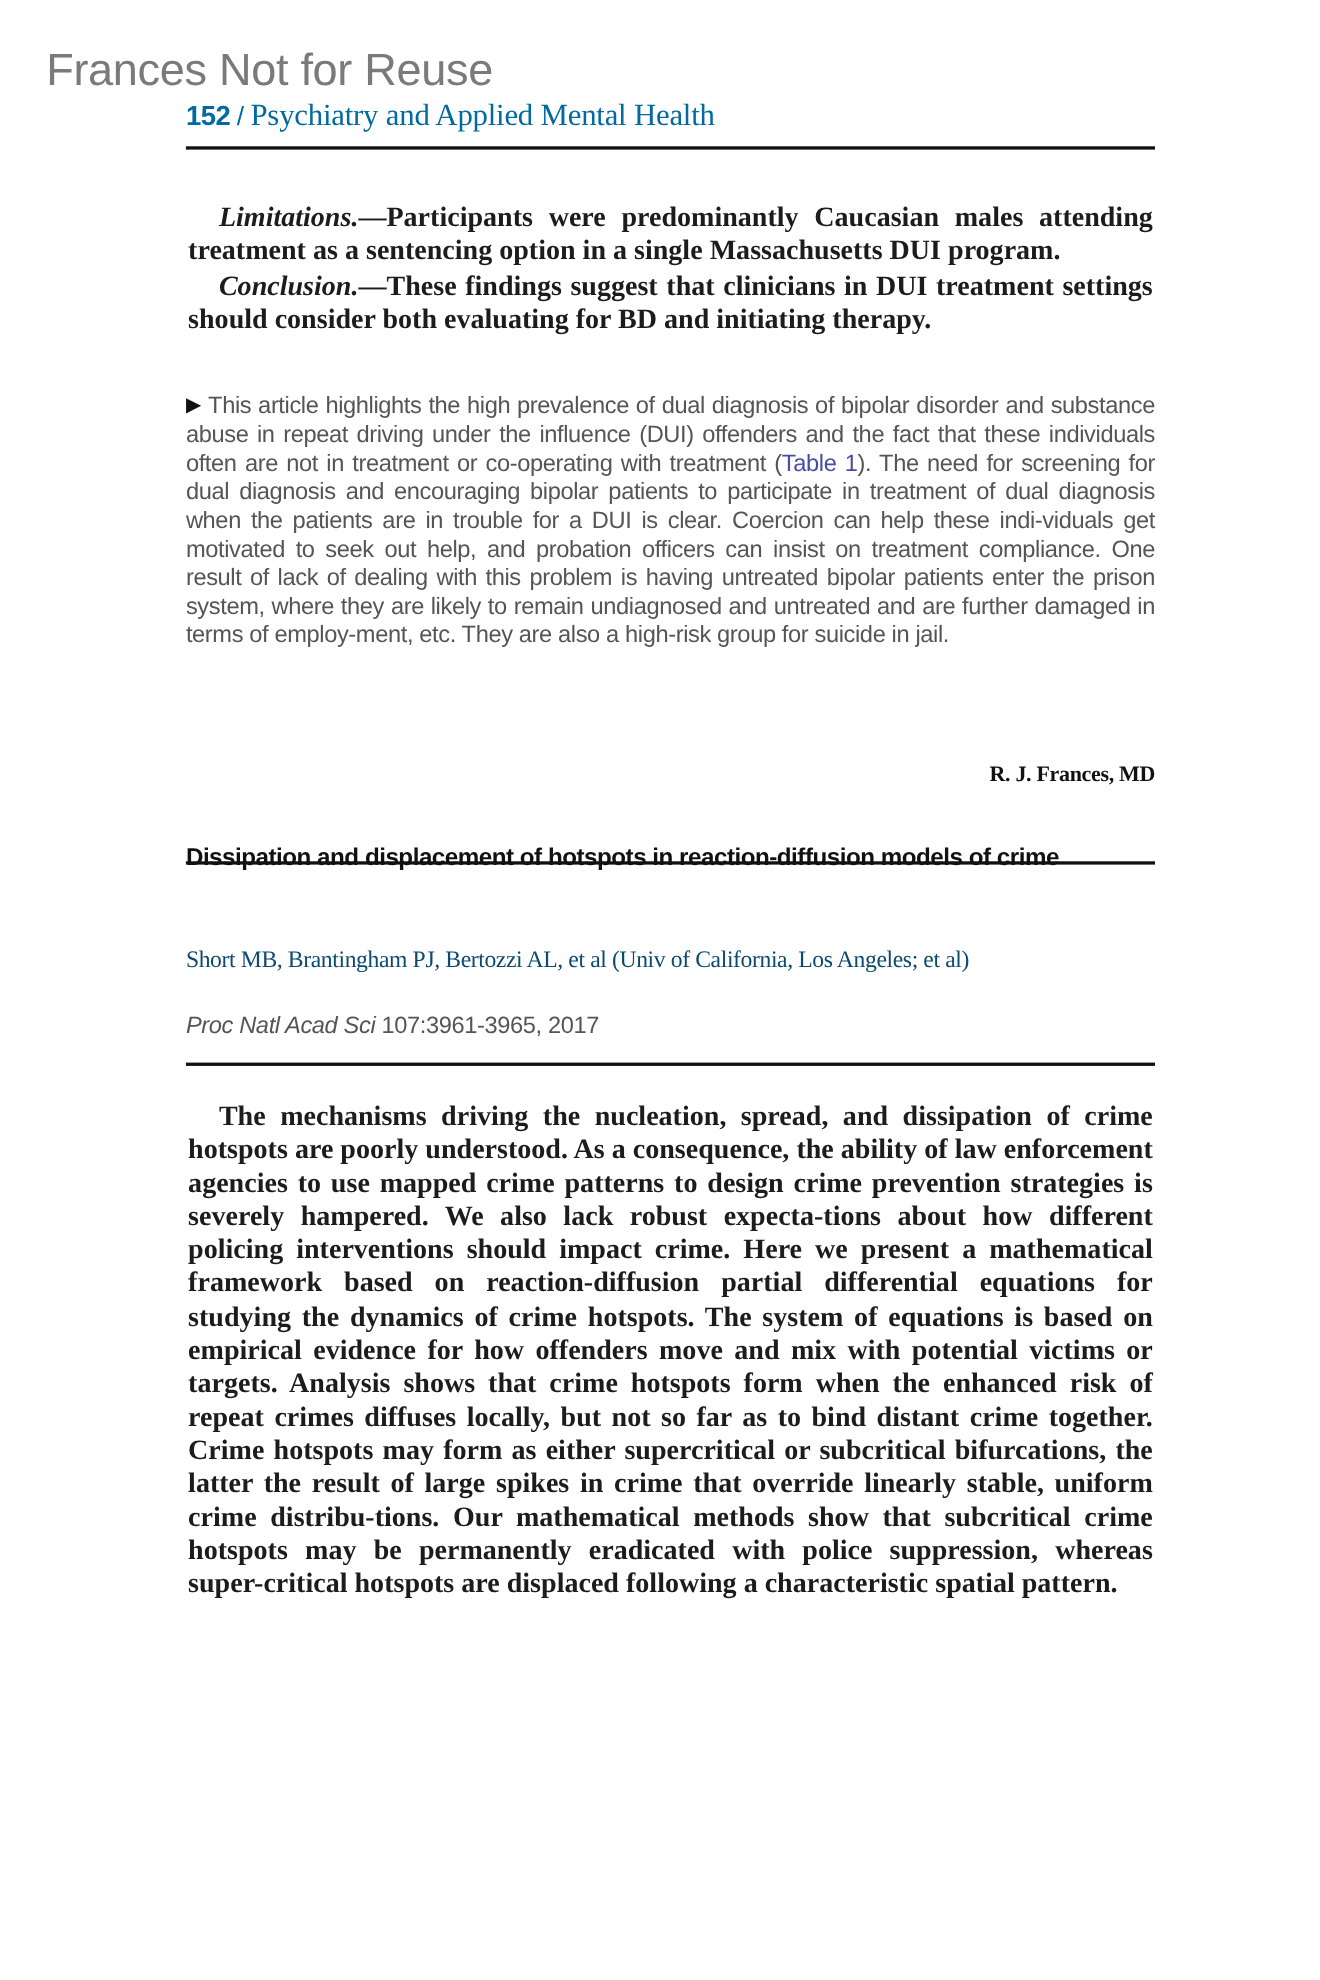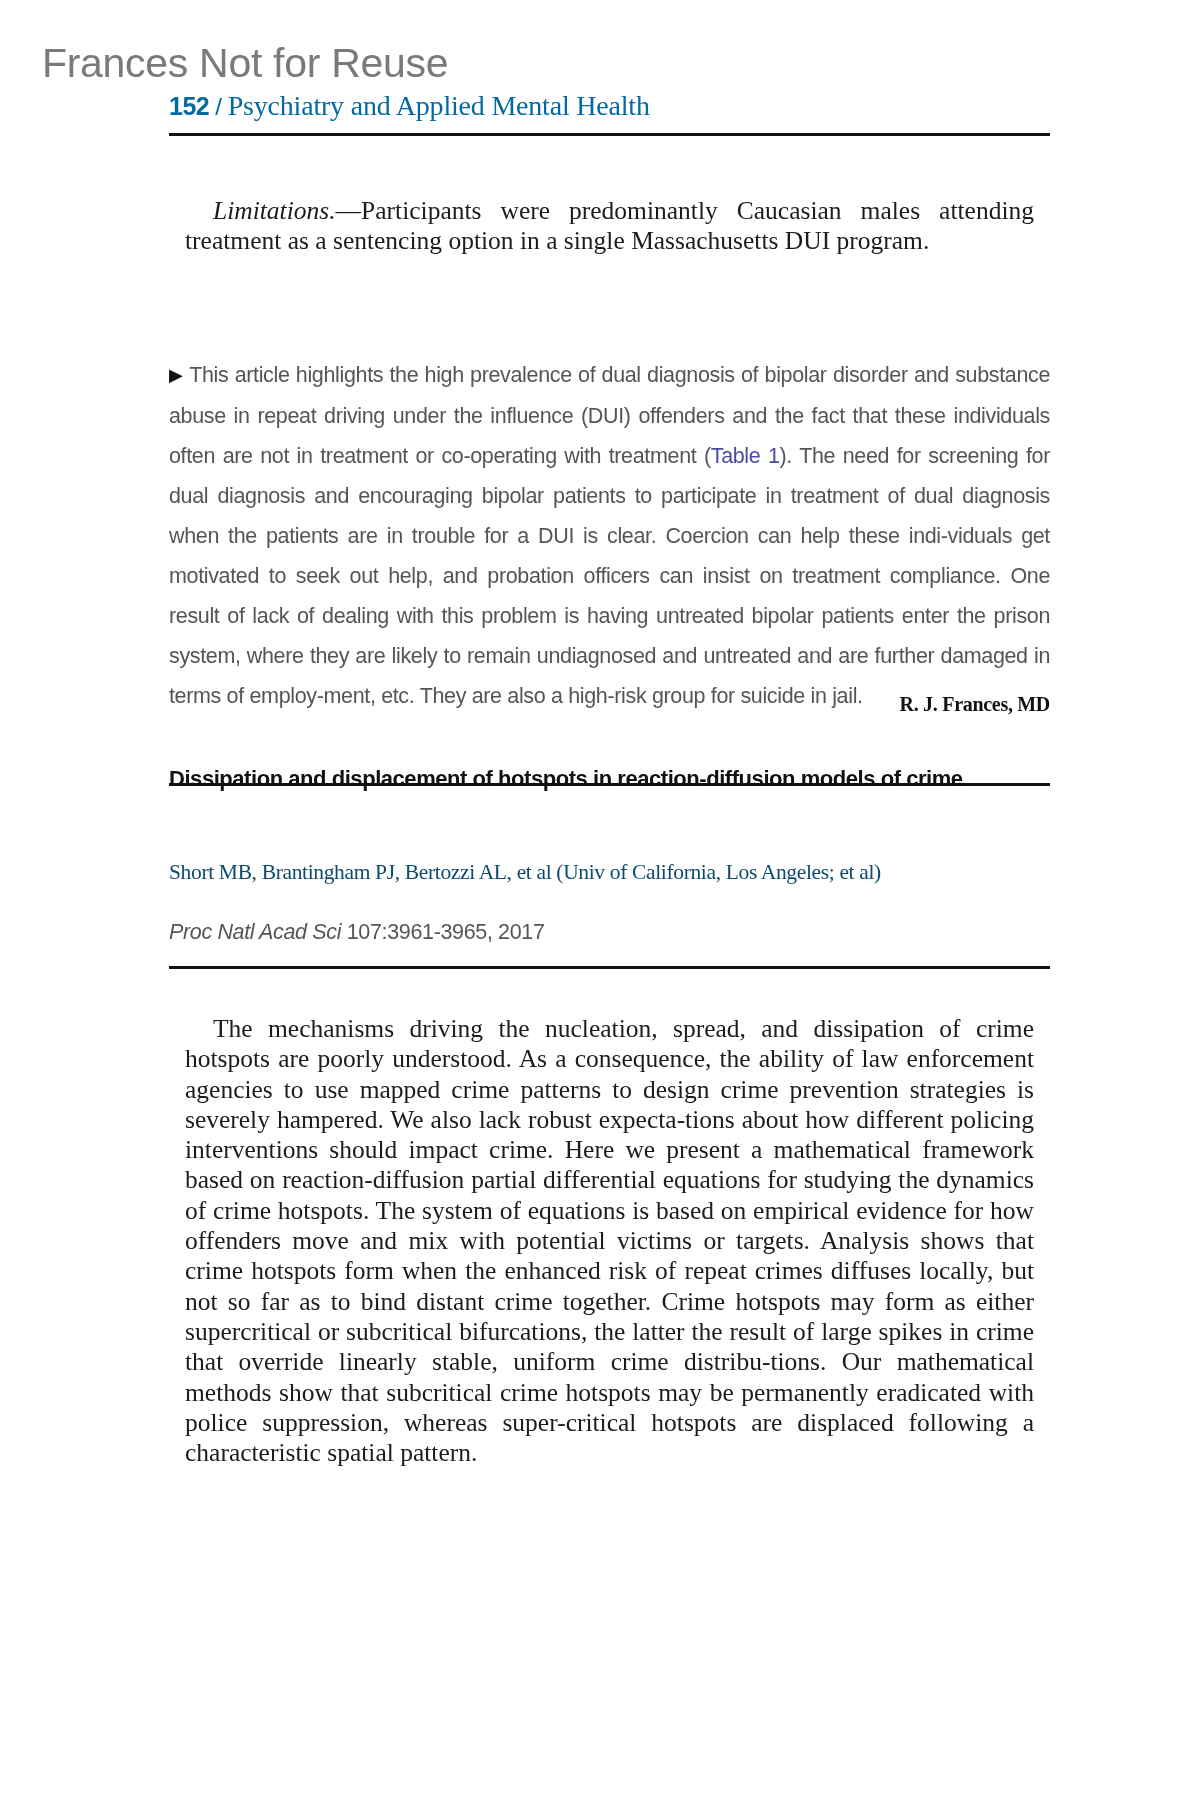--- a/index.html
+++ b/index.html
@@ -14,26 +14,26 @@
     top: 90px; font-family: "Liberation Serif", serif; font-size: 28px; color: #0369a1;
     white-space: nowrap; letter-spacing: -0.2px;
   }
   .running-head .pg { font-family: "Liberation Sans", sans-serif; font-weight: bold; font-size: 25px; letter-spacing: -0.5px; }
   .running-head .sep { font-family: "Liberation Sans", sans-serif; margin: 0 6px; font-size: 24px; }
   .rule { position: absolute; left: 169px; width: 881px; height: 3px; background: #111; }
   .serif-body {
     font-family: "Liberation Serif", serif; font-size: 25.5px; line-height: 30.3px;
     color: #1c1c1c; text-align: justify; hyphens: manual;
   }
-  .serif-body p { margin: 16px; text-indent: 28px; }
+  .serif-body p { margin: 2px; text-indent: 28px; font-weight: bold; }
   .serif-body em { font-style: italic; }
   .abstract-top { top: 180px; }
   .commentary {
     top: 355px;
-    font-family: "Liberation Sans", sans-serif; font-size: 21.5px; line-height: 40px;
+    font-family: "Liberation Sans", sans-serif; font-size: 21.5px; line-height: 26px;
     color: #555555; text-align: justify; letter-spacing: -0.35px;
   }
   .commentary .arrow { color: #111; font-size: 18px; margin-right: 6px; position: relative; top: -1px; }
   .commentary .link { color: #4b4ba3; text-decoration: none; }
   .author-sig {
     top: 693px; text-align: right;
     font-family: Liberation Serif, serif; font-weight: bold; font-size: 20px; color: #111;
     letter-spacing: -0.3px;
   }
   .entry-title {
@@ -56,20 +56,21 @@
 
 <div class="watermark">Frances Not for Reuse</div>
 
 <div class="col running-head">
   <span class="pg">152</span><span class="sep">/</span><span>Psychiatry and Applied Mental Health</span>
 </div>
 <div class="rule" style="top:133px;"></div>
 
 <div class="col serif-body abstract-top">
   <p><em>Limitations.</em><span>—Participants were predominantly Caucasian males attending treatment as a sentencing option in a single Massachusetts DUI program.</span></p>
+  <p><em>Conclusion.</em><span>—These findings suggest that clinicians in DUI treatment settings should consider both evaluating for BD and initiating therapy.</span></p>
 </div>
 
 <div class="col commentary">
   <span class="arrow">▶</span><span>This article highlights the high prevalence of dual diagnosis of bipolar disorder and substance abuse in repeat driving under the influence (DUI) offenders and the fact that these individuals often are not in treatment or co-operating with treatment (</span><a class="link">Table 1</a><span>). The need for screening for dual diagnosis and encouraging bipolar patients to participate in treatment of dual diagnosis when the patients are in trouble for a DUI is clear. Coercion can help these indi-viduals get motivated to seek out help, and probation officers can insist on treatment compliance. One result of lack of dealing with this problem is having untreated bipolar patients enter the prison system, where they are likely to remain undiagnosed and untreated and are further damaged in terms of employ-ment, etc. They are also a high-risk group for suicide in jail.</span>
 </div>
 
 <div class="col author-sig">R. J. Frances, MD</div>
 
 <div class="rule" style="top:783px;"></div>
 

